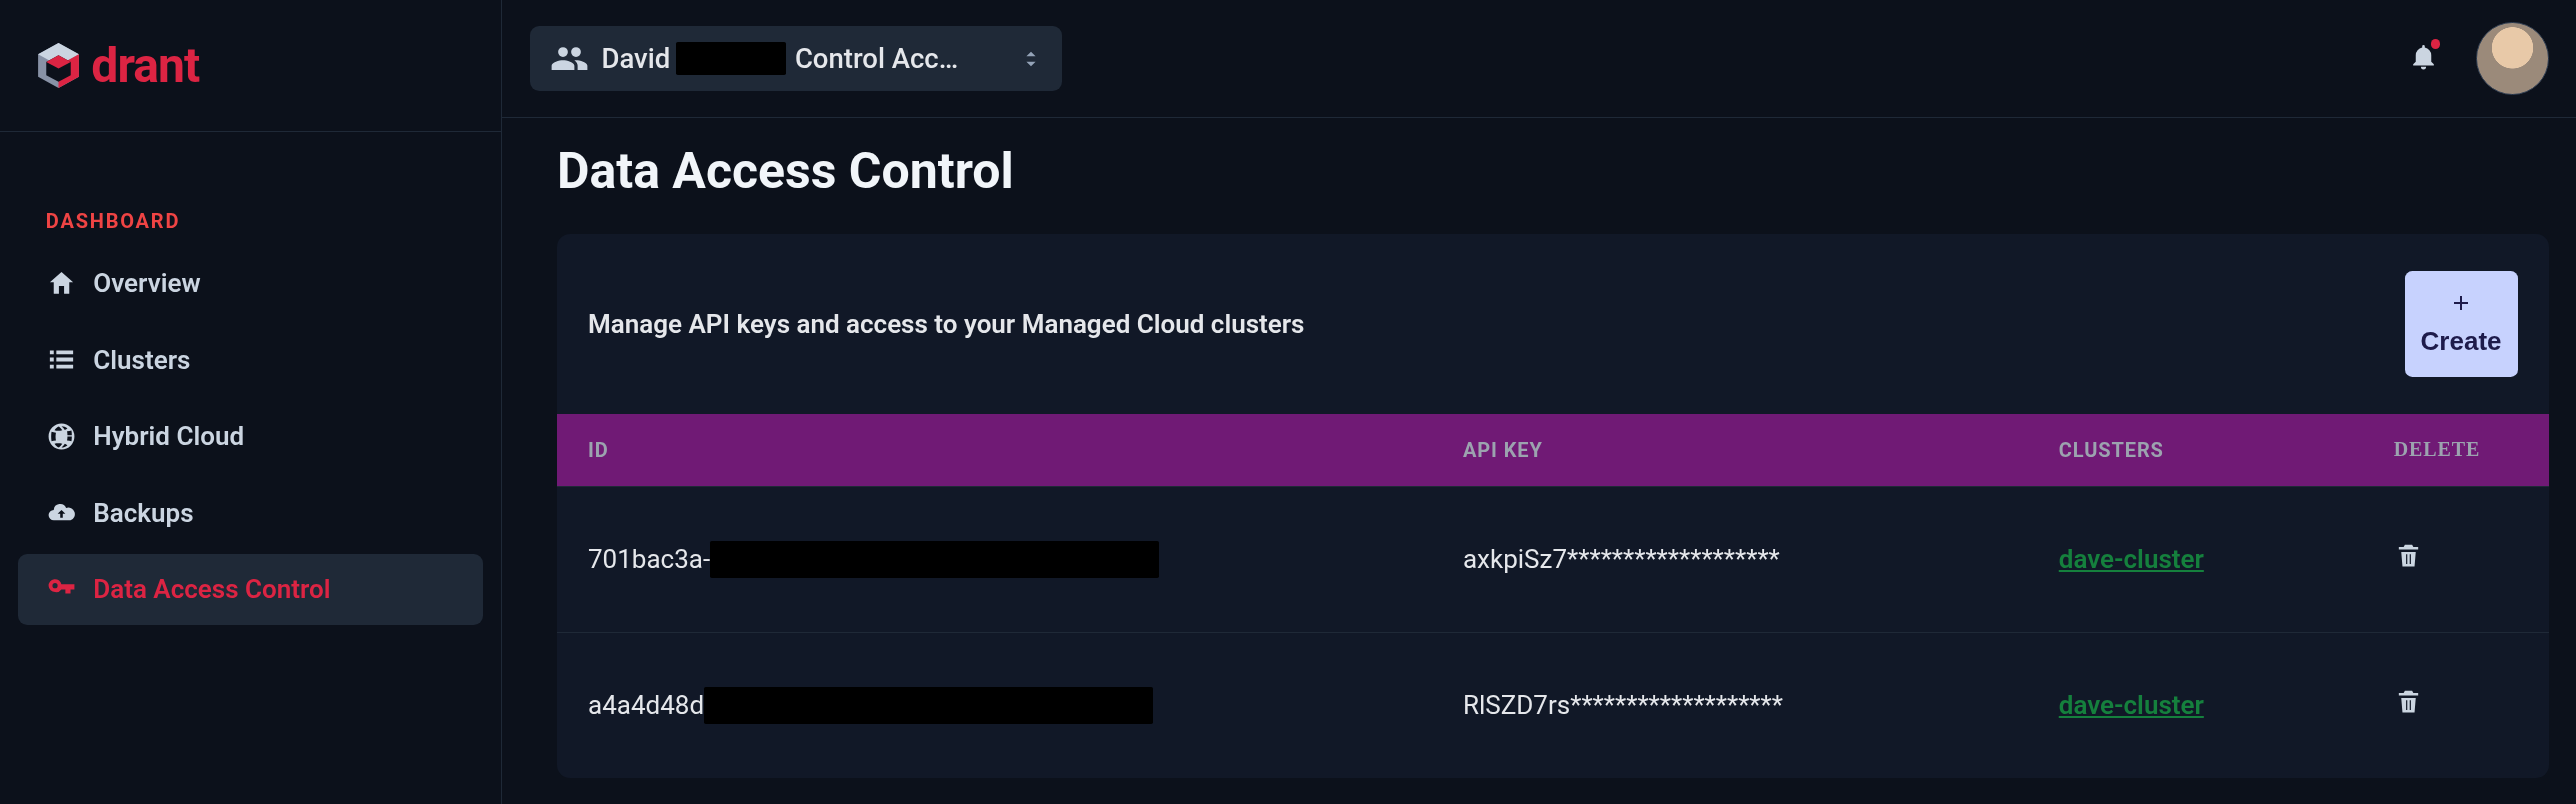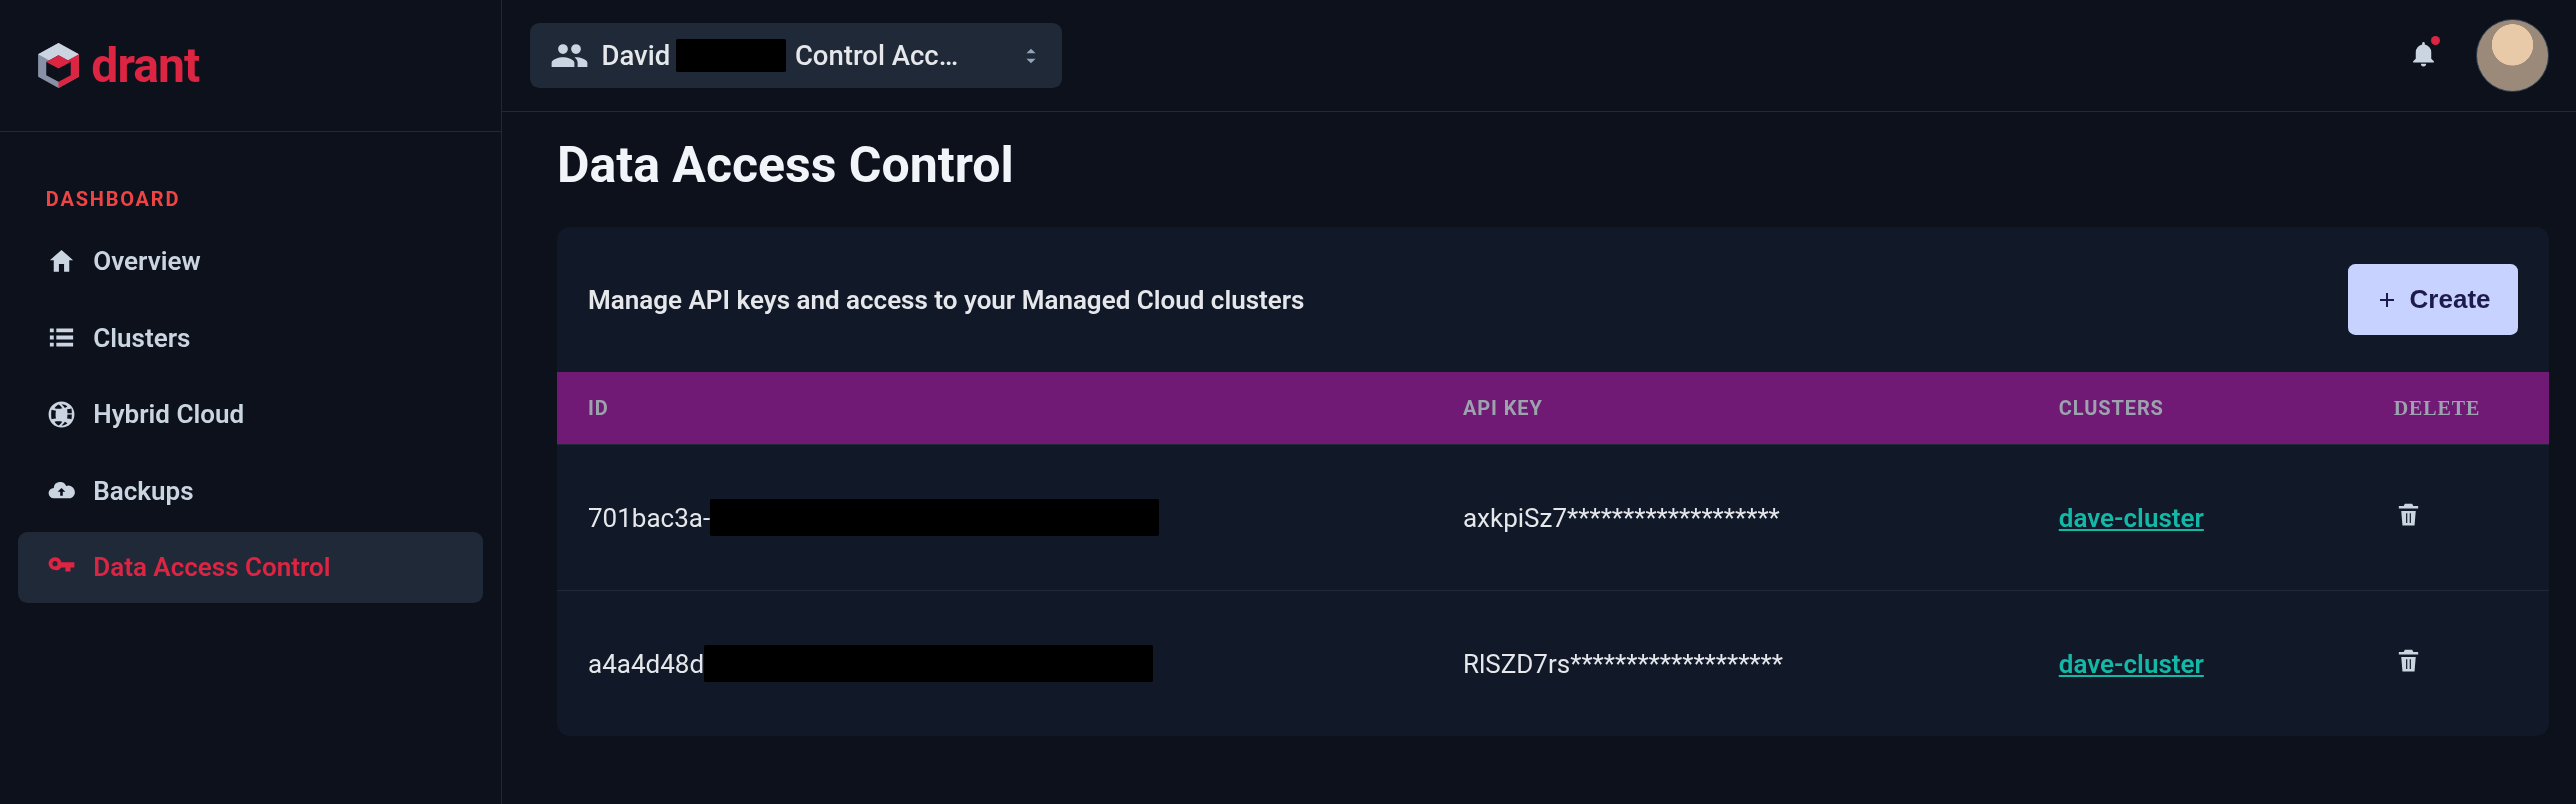--- a/index.html
+++ b/index.html
@@ -9,20 +9,21 @@
     font-family: -apple-system, BlinkMacSystemFont, "Segoe UI", Roboto, sans-serif;
     color: #e5e7eb;
     display: flex;
   }
   .sidebar {
     width: 502px;
     background: #0c111b;
     border-right: 0.9px solid #1f2937;
     display: flex;
     flex-direction: column;
+    gap: 22px;
   }
   .logo-area {
     padding: 37px 33px 37px 33px;
     border-bottom: 0.9px solid #1f2937;
   }
   .logo {
     display: flex;
     align-items: center;
     gap: 7.3px;
   }
@@ -66,21 +67,21 @@
   .nav-item.active svg { fill: #dc2443; }
   .nav-item svg { fill: #cbd5e1; }
 
   .main {
     flex: 1;
     display: flex;
     flex-direction: column;
     background: #0c111b;
   }
   .topbar {
-    height: 112px;
+    height: 125px;
     display: flex;
     align-items: center;
     justify-content: space-between;
     padding: 0 27.5px;
     border-bottom: 0.9px solid #1f2937;
   }
   .account-selector {
     display: flex;
     align-items: center;
     gap: 13px;
@@ -162,24 +163,25 @@
     color: #e5e7eb;
   }
   .create-btn {
     display: flex;
     align-items: center;
     gap: 11px;
     background: #c7d2fe;
     color: #1e1b4b;
     font-size: 26px;
     font-weight: 600;
-    padding: 20px 27px;
+    padding: 20px 16px;
     border-radius: 7.3px;
     border: none;
     cursor: pointer;
+    flex-direction: column;
   }
   .create-btn svg { width: 24px; height: 24px; fill: #1e1b4b; }
   table {
     width: 100%;
     border-collapse: collapse;
   }
   thead tr {
     background: #701a75;
   }
   th {
@@ -195,21 +197,21 @@
   }
   td {
     padding: 54px 31px;
     font-size: 26px;
     color: #e5e7eb;
     vertical-align: middle;
   }
   .id-cell { display: flex; align-items: center; }
   .id-cell .blackout { width: 449px; height: 37px; }
   .cluster-link {
-    color: #14b8a6;
+    color: #15803d;
     text-decoration: underline;
     font-weight: 600;
     cursor: pointer;
   }
   .del-btn {
     background: none;
     border: none;
     cursor: pointer;
   }
   .del-btn svg { width: 29px; height: 29px; fill: #cbd5e1; }

